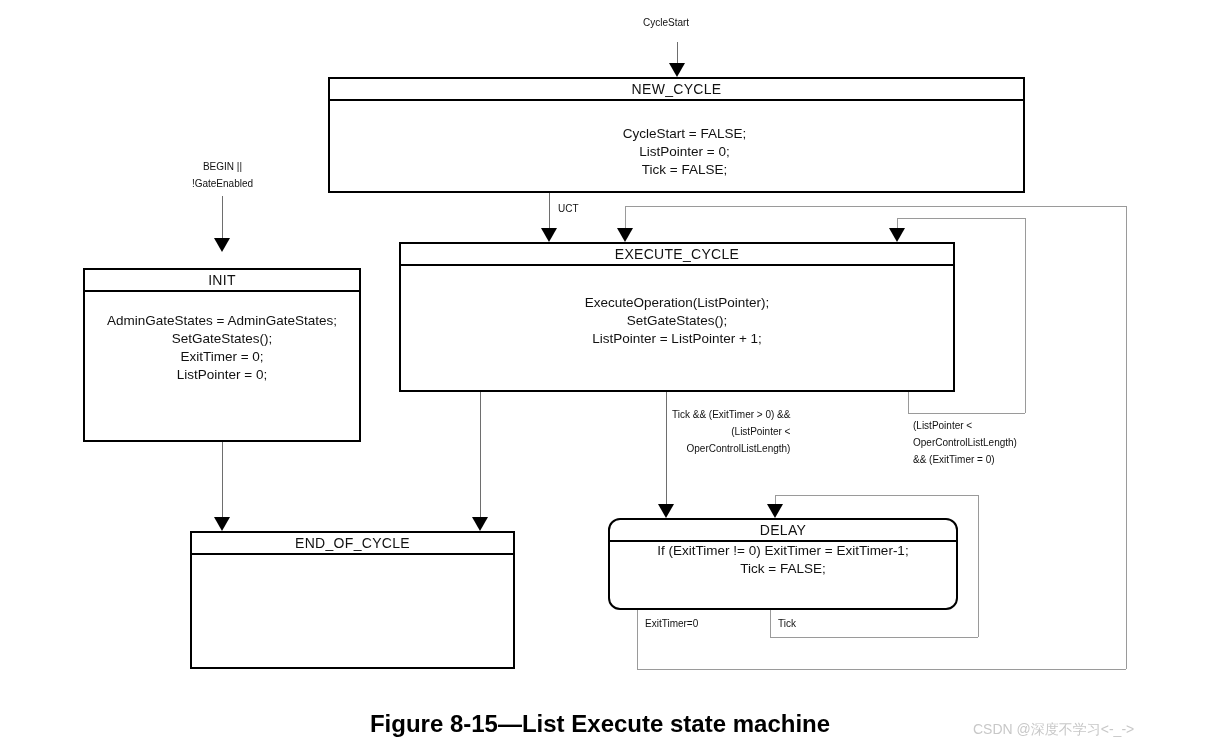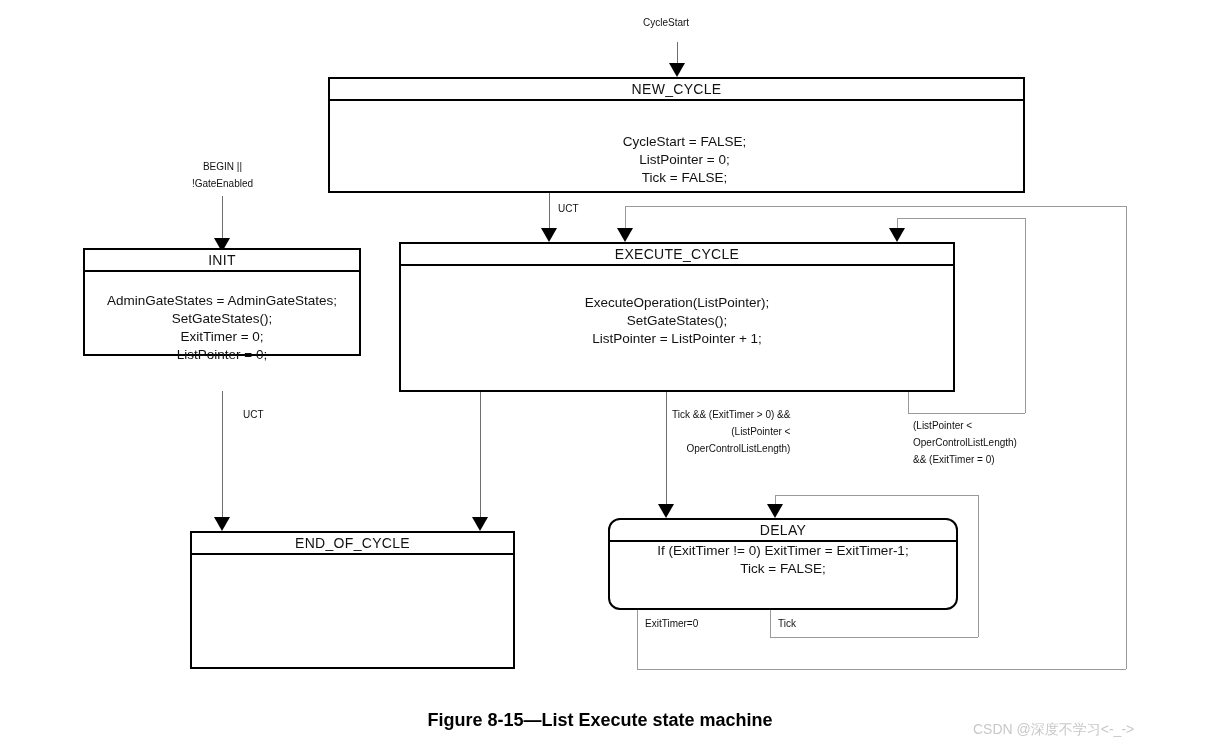--- a/index.html
+++ b/index.html
@@ -46,21 +46,21 @@
   .hline{height:1px;}
   .arrow{
     position:absolute;
     width:0;height:0;
     border-left:8px solid transparent;
     border-right:8px solid transparent;
     border-top:14px solid #000;
   }
   .caption{
     position:absolute;
-    font-size:18px;
+    font-size:24px;
     font-weight:bold;
     text-align:center;
     color:#000;
   }
   .watermark{
     position:absolute;
     font-size:14px;
     color:#c8c8c8;
   }
 </style>
@@ -117,28 +117,28 @@
 
   <div class="vline c-loop" style="left:637px;top:610px;height:59px;"></div>
   <div class="hline c-loop" style="left:637px;top:669px;width:489px;"></div>
   <div class="vline c-loop" style="left:1126px;top:206px;height:463px;"></div>
   <div class="hline c-loop" style="left:625px;top:206px;width:501px;"></div>
   <div class="vline c-loop" style="left:625px;top:206px;height:24px;"></div>
   <div class="arrow" style="left:617px;top:228px;"></div>
 
   <div class="state" style="left:328px;top:77px;width:697px;height:116px;">
     <div class="state-title">NEW_CYCLE</div>
-    <div class="state-body" style="padding-top:32px;margin-left:16px;">
+    <div class="state-body" style="padding-top:24px;margin-left:16px;">
       <div>CycleStart = FALSE;</div>
       <div>ListPointer = 0;</div>
       <div>Tick = FALSE;</div>
     </div>
   </div>
 
-  <div class="state" style="left:83px;top:248px;width:278px;height:108px;">
+  <div class="state" style="left:83px;top:268px;width:278px;height:174px;">
     <div class="state-title">INIT</div>
     <div class="state-body" style="padding-top:20px;">
       <div>AdminGateStates = AdminGateStates;</div>
       <div>SetGateStates();</div>
       <div>ExitTimer = 0;</div>
       <div>ListPointer = 0;</div>
     </div>
   </div>
 
   <div class="state" style="left:399px;top:242px;width:556px;height:150px;">

